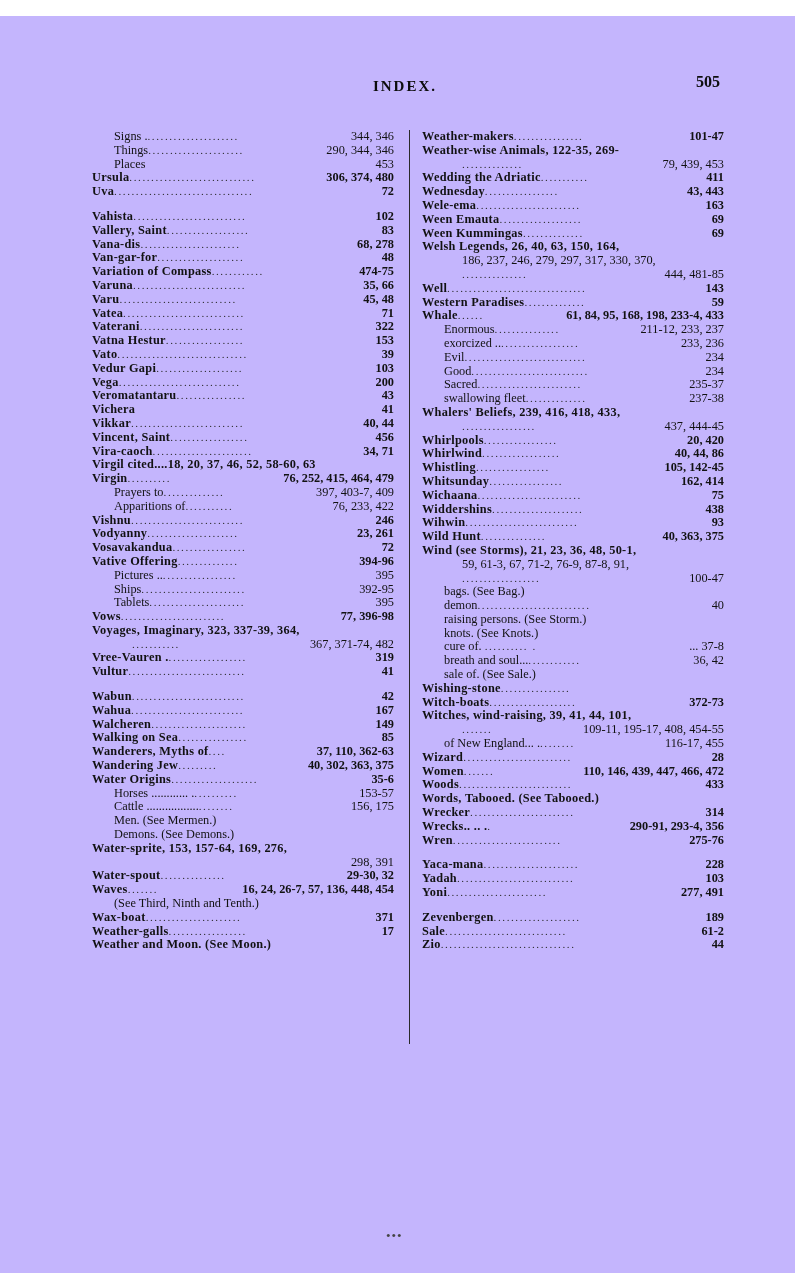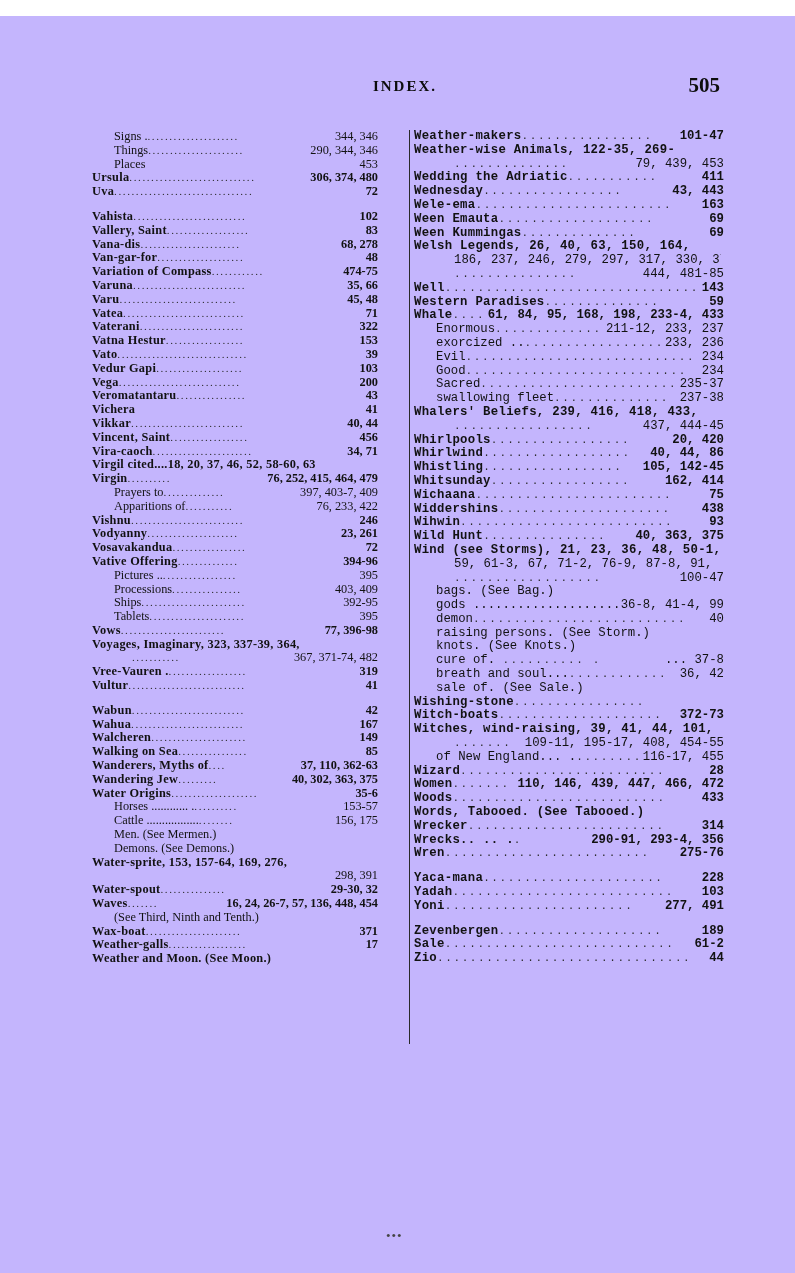--- a/index.html
+++ b/index.html
@@ -37,37 +37,37 @@
     font-size: 15px;
     letter-spacing: 2px;
     color: #0d0d0d;
   }
   .header-pageno {
     position: absolute;
     right: 0;
     top: -5px;
     font-family: "Liberation Serif", serif;
     font-weight: bold;
-    font-size: 21px;
+    font-size: 16px;
     color: #0d0d0d;
   }
   .columns {
     position: absolute;
     top: 114px;
     left: 92px;
     width: 632px;
     display: flex;
-    gap: 12px;
+    gap: 4px;
   }
   .col {
     width: 310px;
     position: relative;
   }
   .col-left { padding-right: 8px; }
-  .col-right { padding-left: 16px; font-family: Liberation Mono, monospace; }
+  .col-right { padding-left: 16px; }
   .divider {
     position: absolute;
     left: 409px;
     top: 114px;
     width: 1px;
     height: 914px;
     background: #2a2a2a;
   }
   .entry {
     font-size: 12.3px;
@@ -256,24 +256,20 @@
         </div>
         <div class="row entry">
           <span class="left"><span class="hw">Vative Offering</span><span class="dots">..............</span></span>
           <span class="right pg">394-96</span>
         </div>
         <div class="row entry">
           <span class="left sub"><span>Pictures ..</span><span class="dots">.................</span></span>
           <span class="right pg light">395</span>
         </div>
         <div class="row entry">
-          <span class="left sub"><span>Processions</span><span class="dots">................</span></span>
-          <span class="right pg light">403, 409</span>
-        </div>
-        <div class="row entry">
           <span class="left sub"><span>Ships</span><span class="dots">........................</span></span>
           <span class="right pg light">392-95</span>
         </div>
         <div class="row entry">
           <span class="left sub"><span>Tablets</span><span class="dots">......................</span></span>
           <span class="right pg light">395</span>
         </div>
         <div class="row entry">
           <span class="left"><span class="hw">Vows</span><span class="dots">........................</span></span>
           <span class="right pg">77, 396-98</span>
@@ -501,24 +497,20 @@
           <span class="left sub2"><span>59,  61-3,  67,  71-2,  76-9,  87-8,  91,</span></span>
           <span class="right pg light"></span>
         </div>
         <div class="row entry">
           <span class="left sub2"><span></span><span class="dots">..................</span></span>
           <span class="right pg light">100-47</span>
         </div>
         <div class="row entry">
           <span class="left sub"><span>bags.  (See Bag.)</span></span>
           <span class="right pg light"></span>
-        </div>
-        <div class="row entry">
-          <span class="left sub"><span>gods ....................</span></span>
-          <span class="right pg light">36-8, 41-4,   99</span>
         </div>
         <div class="row entry">
           <span class="left sub"><span>demon</span><span class="dots">..........................</span></span>
           <span class="right pg light">40</span>
         </div>
         <div class="row entry">
           <span class="left sub"><span>raising persons.  (See Storm.)</span></span>
           <span class="right pg light"></span>
         </div>
         <div class="row entry">

